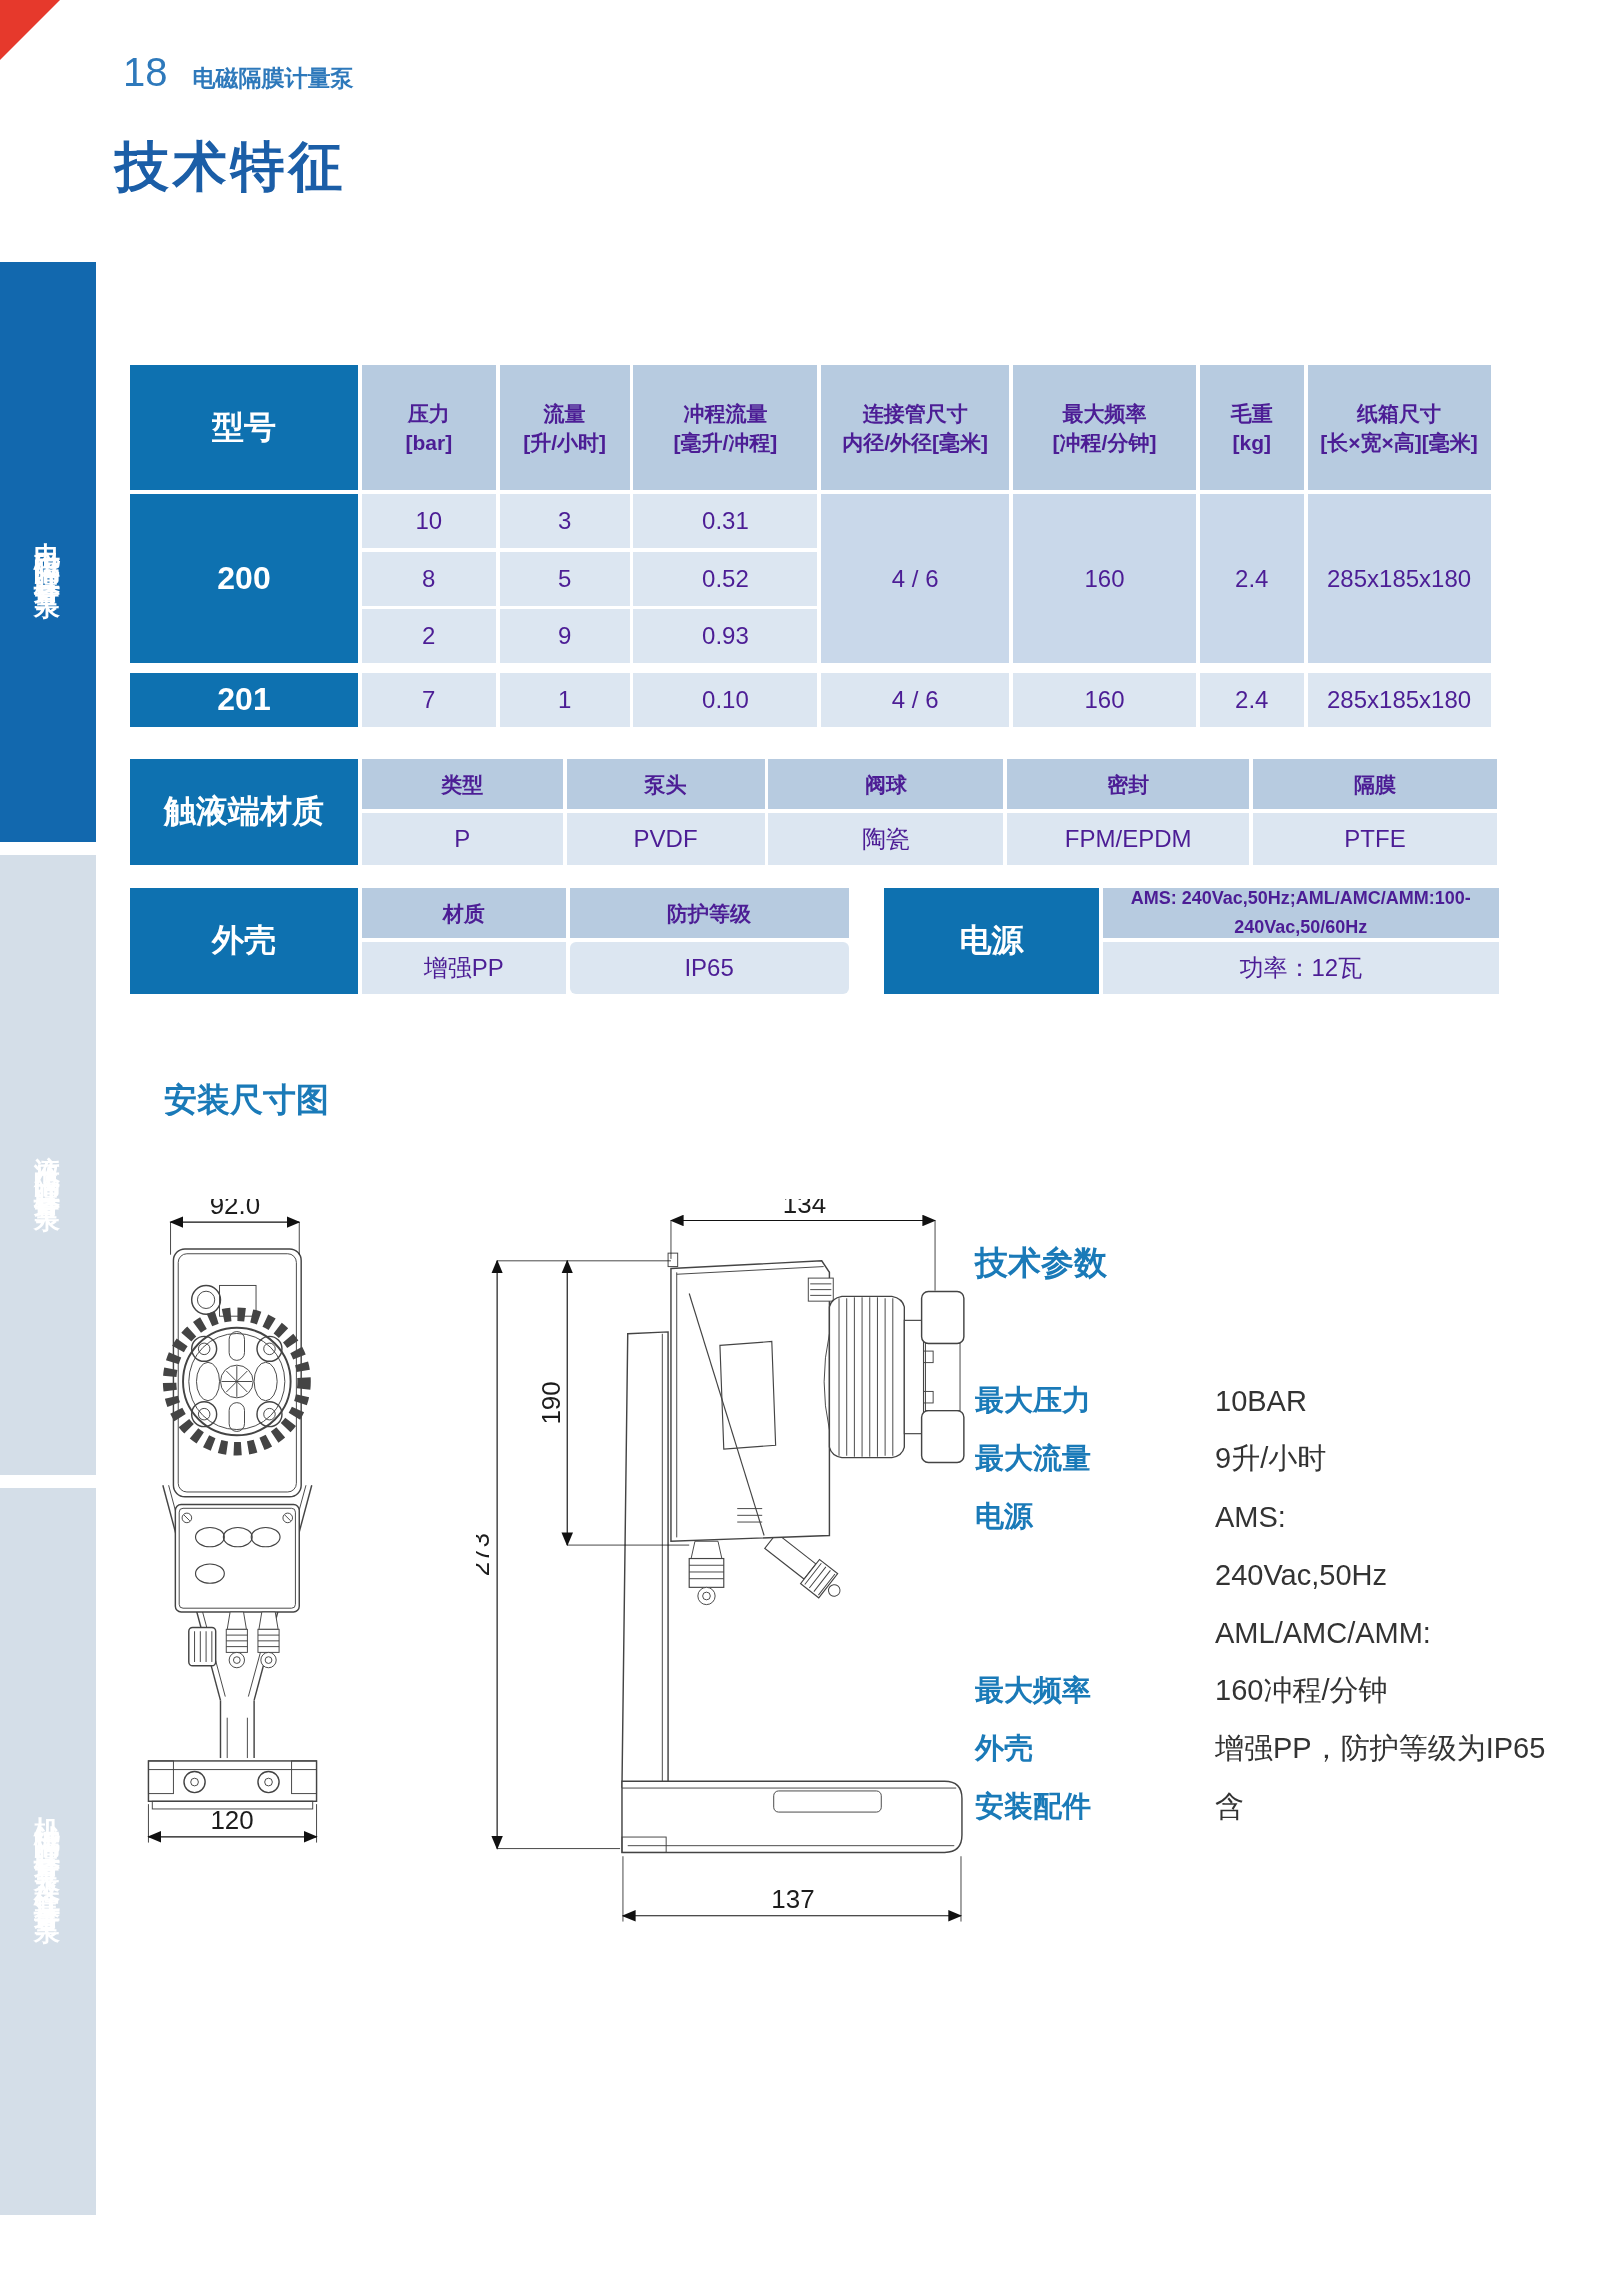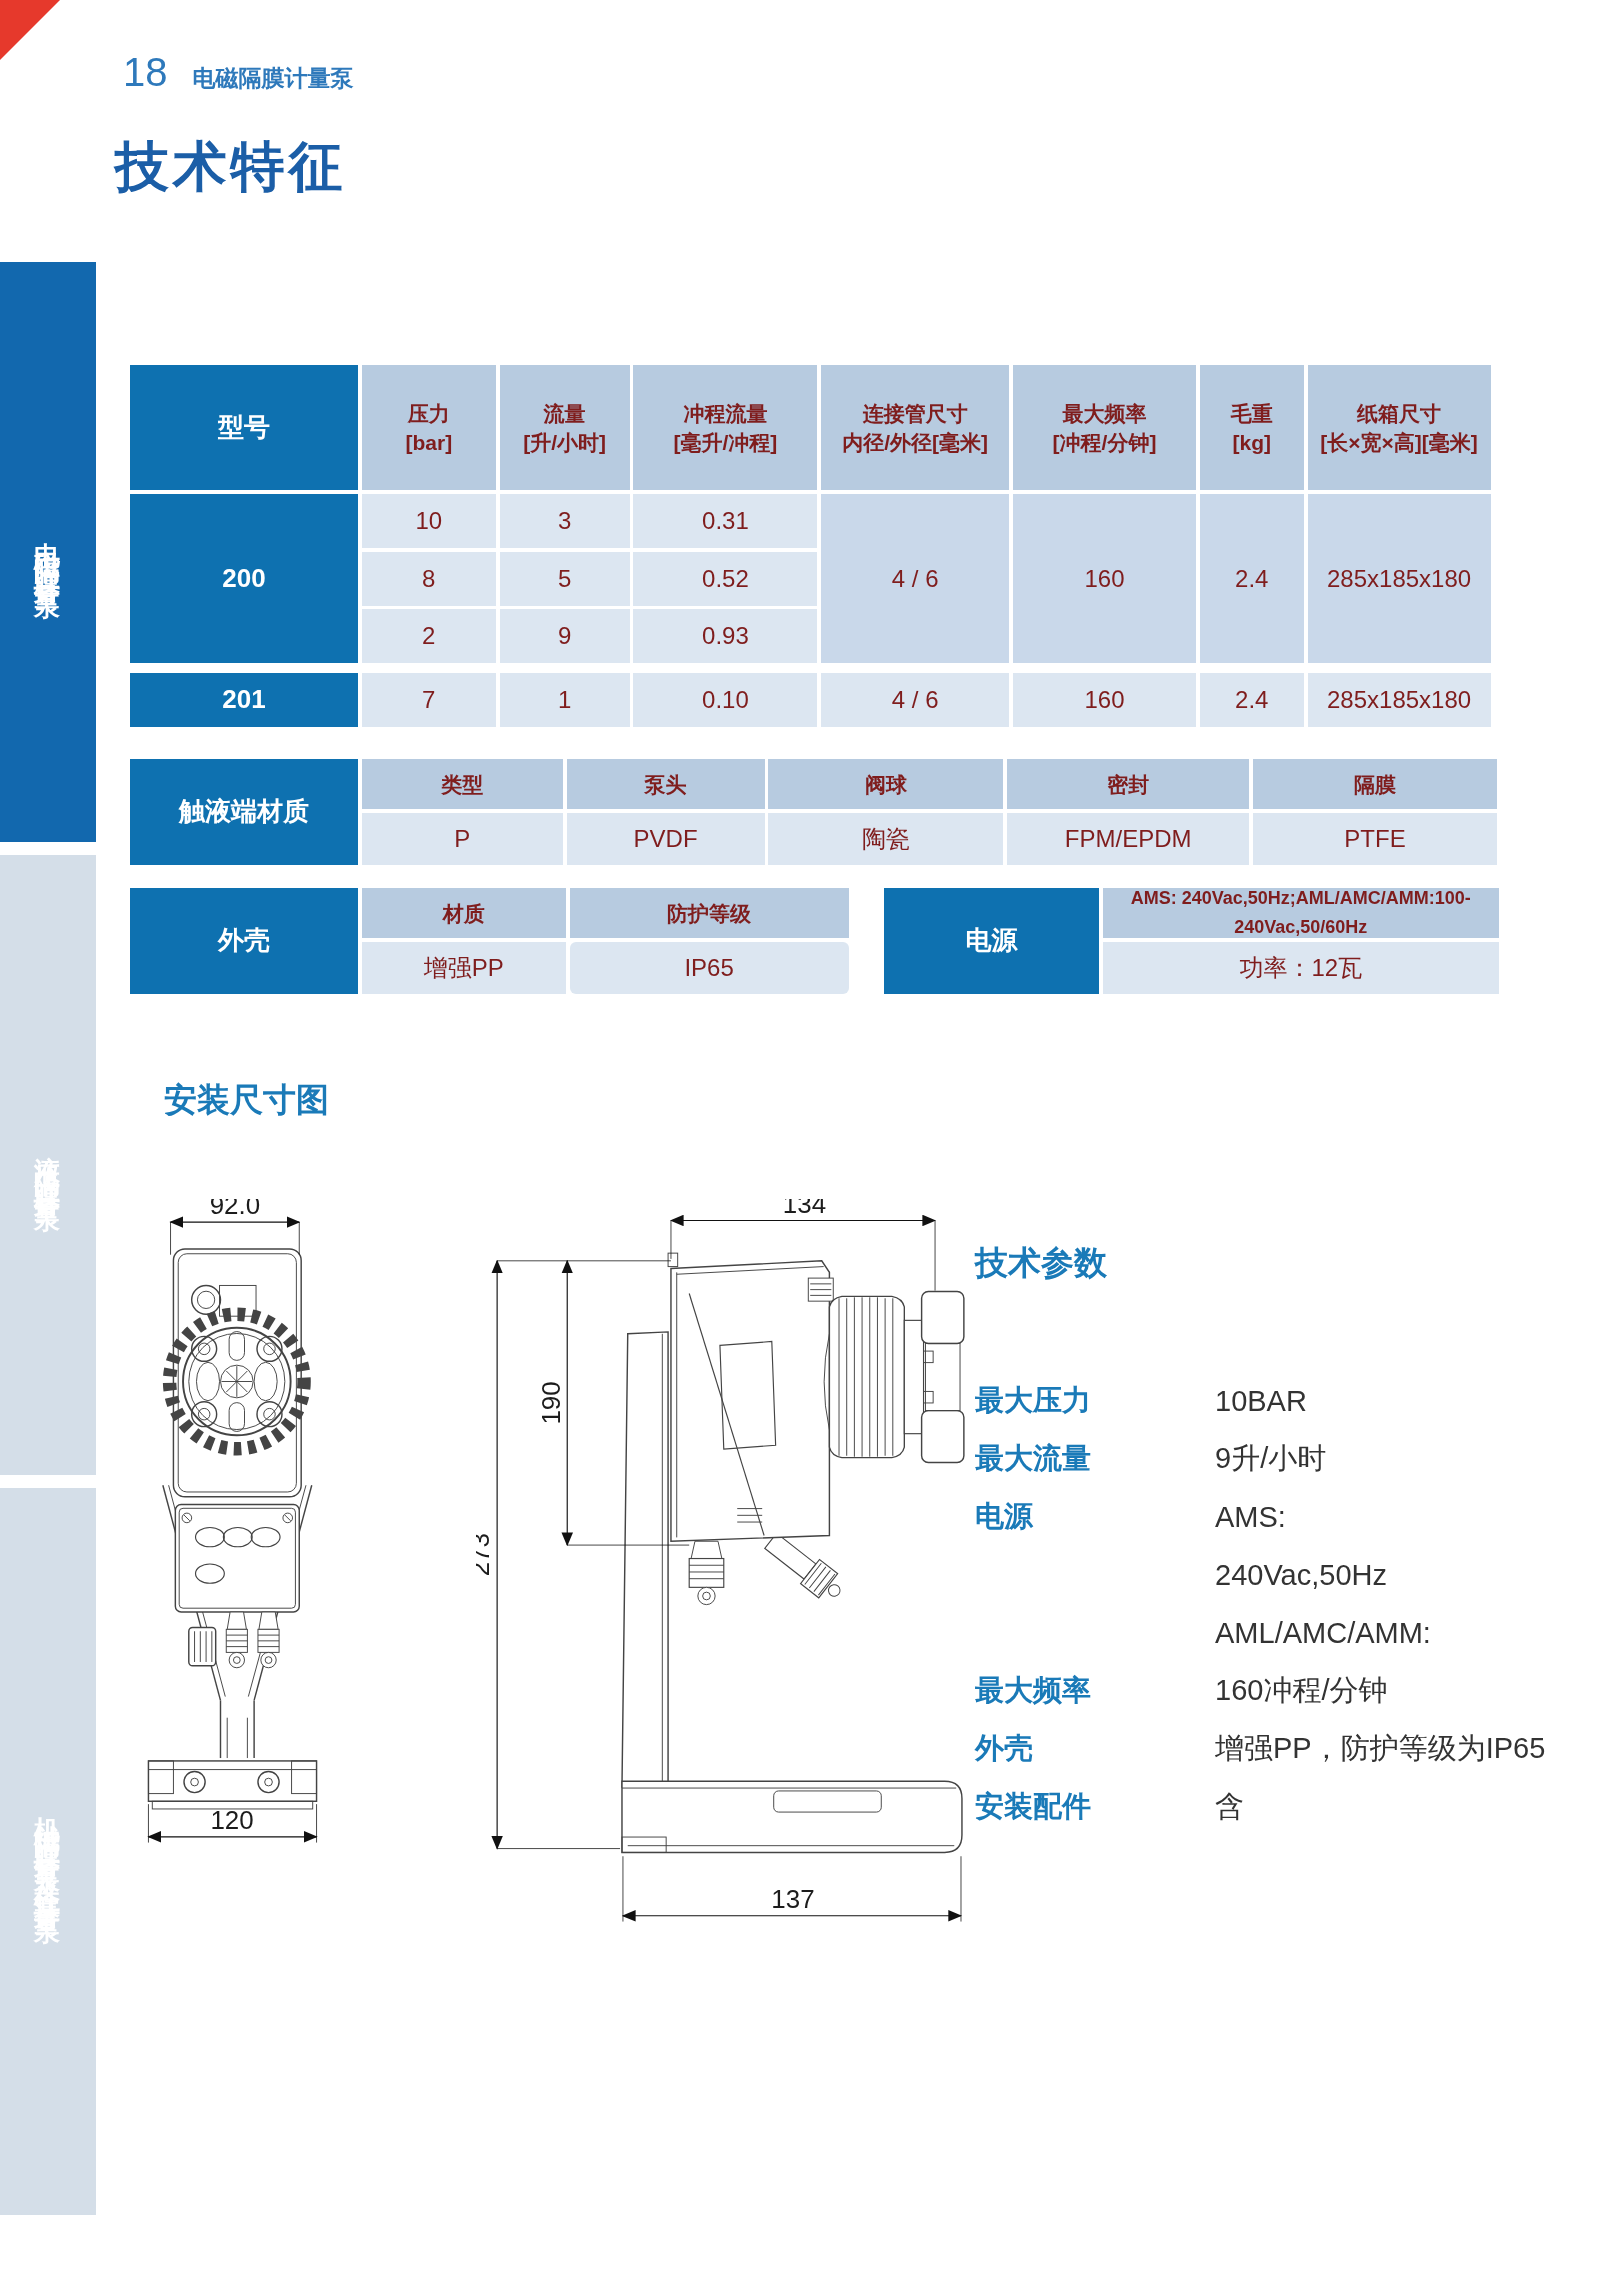--- a/index.html
+++ b/index.html
@@ -17,22 +17,22 @@
   .tab-idle{background:#d4dee8;}
 
   
   .pg-head{position:absolute;left:123px;top:50px;display:flex;align-items:baseline;gap:25px;color:#2e79bb;}
   .pg-num{font-size:40px;font-weight:400;}
   .pg-sub{font-size:23px;font-weight:bold;}
   .doc-title{position:absolute;left:115px;top:131px;font-size:54px;font-weight:bold;color:#1b5ea7;letter-spacing:3.8px;}
 
   
   .grid{position:absolute;display:grid;gap:3.8px;}
-  .cell{display:flex;flex-direction:column;align-items:center;justify-content:center;text-align:center;color:#7f1d1d;}
-  .dark{background:#0e71b0;color:#fff;font-weight:bold;font-size:26px;margin-left:12px;}
+  .cell{display:flex;flex-direction:column;align-items:center;justify-content:center;text-align:center;color:#4c1d95;}
+  .dark{background:#0e71b0;color:#fff;font-weight:bold;font-size:32px;margin-left:12px;}
   .hcell{background:#b7cbe0;font-weight:600;font-size:21px;line-height:29px;}
   .vcell{background:#dce6f1;font-size:24px;}
   .mcell{background:#c9d8ea;font-size:24px;}
   .spec-grid{left:118px;top:365px;grid-template-columns:240px 134px 130px 184px 188px 183px 104px 183px;
              grid-template-rows:125px 54px 54px 54px 1.9px 54px;}
   .mat-grid{left:118px;top:759px;grid-template-columns:240px 201px 198px 235px 242px 244px;grid-template-rows:50px 52px;}
   .case-grid{left:118px;top:888px;grid-template-columns:240px 204px 279px;grid-template-rows:50px 52px;}
   .pow-grid{left:872px;top:888px;grid-template-columns:227px 396px;grid-template-rows:50px 52px;}
   .pow-line{font-size:18px;font-weight:600;}
 

